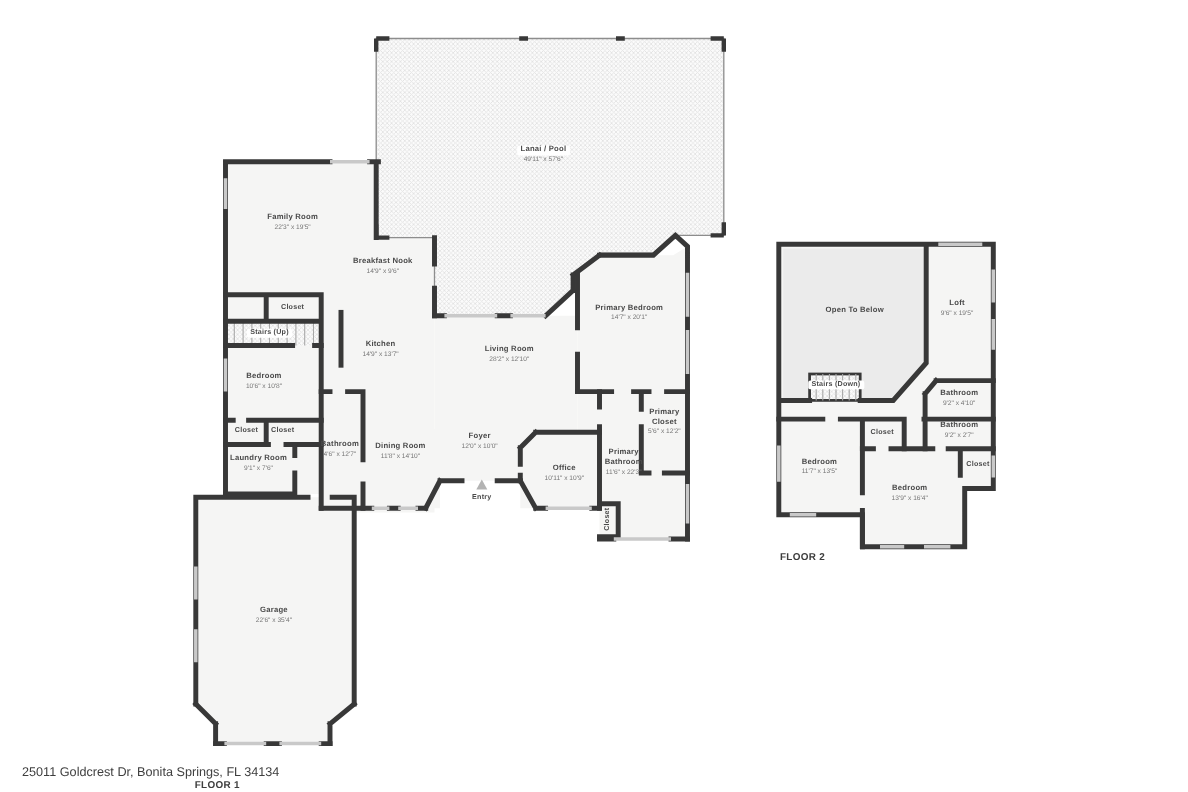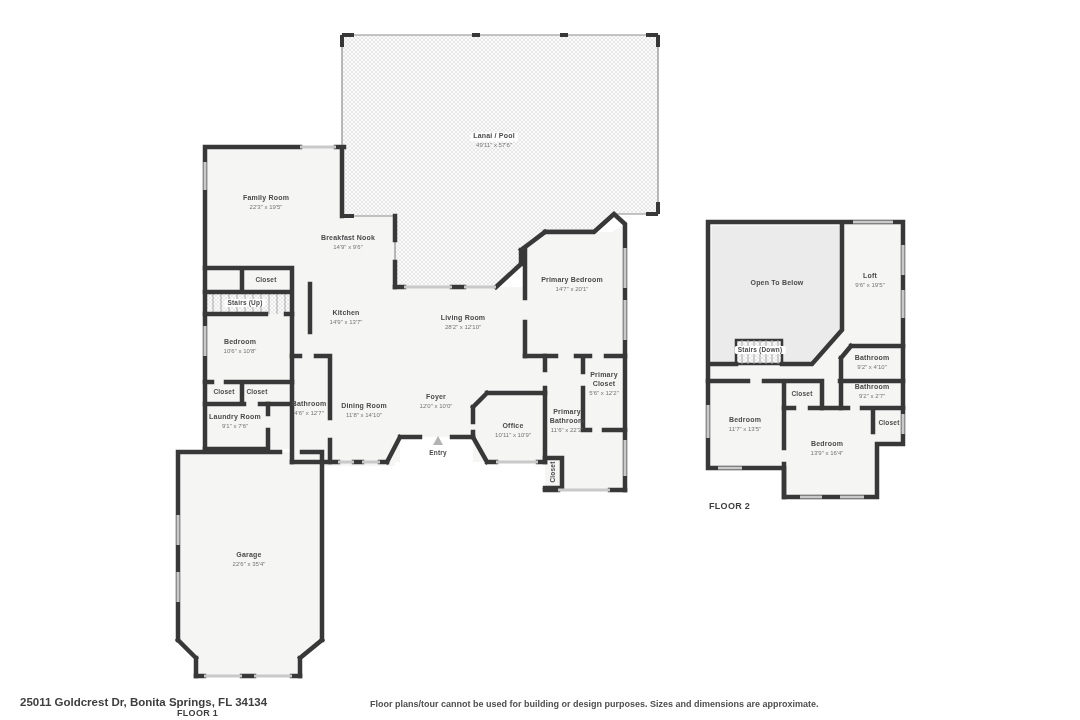--- a/index.html
+++ b/index.html
@@ -9,21 +9,21 @@
   .rl{position:absolute;transform:translate(-50%,-50%);text-align:center;line-height:1.25;
       white-space:nowrap;pointer-events:none;}
   .rl.wrap{white-space:normal;width:52px;}
   .rl.narrow{white-space:normal;width:42px;}
   .rn{display:block;font-size:7px;font-weight:700;color:#4a4a4a;letter-spacing:.2px;}
   .rd{display:block;font-size:6px;font-weight:400;color:#757575;margin-top:1px;}
   .rl.small .rn{font-size:6.5px;font-weight:600;}
   .rl.onhatch .rn{background:#ffffff;padding:0 3px;border-radius:2px;}
   .rl.vert{transform:translate(-50%,-50%) rotate(-90deg);}
   .floor-tag{position:absolute;font-size:9px;font-weight:700;color:#3d3d3d;letter-spacing:.3px;}
-  #address{position:absolute;left:20px;top:696px;font-size:11.5px;font-weight:700;color:#3e3e3e;}
+  #address{position:absolute;left:20px;top:696px;font-size:11.5px;font-weight:400;color:#3e3e3e;}
   #disclaimer{position:absolute;left:370px;top:699px;font-size:9px;font-weight:600;color:#4f4f4f;}
 </style>
 </head>
 <body>
 
 <div id="stage">
 
   <svg id="plan-svg" width="1080" height="720" viewBox="0 0 1080 720">
     <defs>
       <pattern id="hatch" width="4" height="4" patternUnits="userSpaceOnUse">
@@ -224,15 +224,14 @@
   </div>
   <div class="rl small" style="left:802px;top:394px">
     <span class="rn">Closet</span>
   </div>
   <div class="rl small" style="left:889px;top:423px">
     <span class="rn">Closet</span>
   </div>
   <div class="floor-tag" style="left:709px;top:501px">FLOOR 2</div>
 
   <div id="address">25011 Goldcrest Dr, Bonita Springs, FL 34134</div>
-  <div id="disclaimer">Floor plans/tour cannot be used for building or design purposes. Sizes and dimensions are approximate.</div>
 
 </div>
 
 </body></html>

